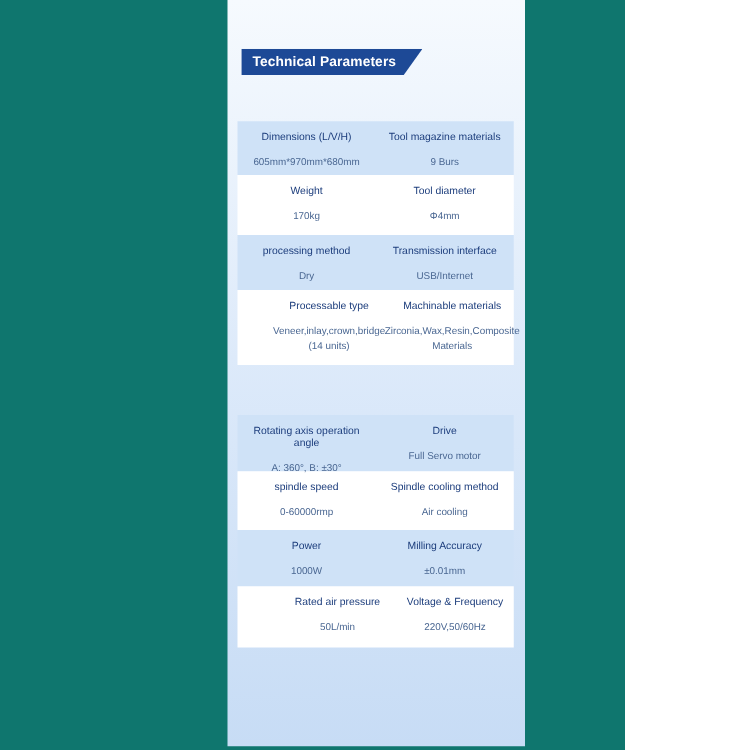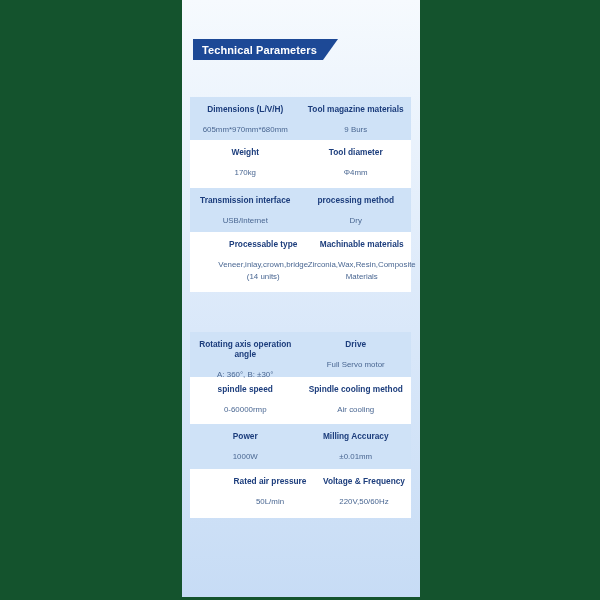--- a/index.html
+++ b/index.html
@@ -4,23 +4,23 @@
 <style>
   html, body {
     margin: 0;
     padding: 0;
     background: #ffffff;
     font-family: "Liberation Sans", sans-serif;
     -webkit-font-smoothing: antialiased;
   }
   .stage {
     position: relative;
-    width: 600px;
+    width: 500px;
     height: 600px;
-    background: #14532d;
+    background: #0f766e;
     overflow: hidden;
   }
   .panel {
     position: absolute;
     left: 182px;
     top: 0;
     width: 238px;
     height: 597px;
     background: linear-gradient(180deg,
       var(--panel-top, #f6fafe) 0%,
@@ -74,21 +74,21 @@
     align-items: center;
     padding: 7px 2px 0 2px;
     gap: 10px;
     box-sizing: border-box;
     text-align: center;
     min-width: 0;
   }
   .spec-label {
     color: var(--label-navy, #1c3d7c);
     font-size: 8.3px;
-    font-weight: 700;
+    font-weight: 400;
     line-height: 10px;
     white-space: pre-line;
   }
   .spec-value {
     color: var(--value-blue, #4a6792);
     font-size: 7.9px;
     font-weight: 400;
     line-height: 12px;
     white-space: pre-line;
   }
@@ -122,26 +122,26 @@
           <div class="spec-value">170kg</div>
         </div>
         <div class="cell">
           <div class="spec-label">Tool diameter</div>
           <div class="spec-value">Φ4mm</div>
         </div>
       </div>
 
       <div class="block">
         <div class="cell">
+          <div class="spec-label">processing method</div>
+          <div class="spec-value">Dry</div>
+        </div>
+        <div class="cell">
           <div class="spec-label">Transmission interface</div>
           <div class="spec-value">USB/Internet</div>
-        </div>
-        <div class="cell">
-          <div class="spec-label">processing method</div>
-          <div class="spec-value">Dry</div>
         </div>
       </div>
 
       <div class="block">
         <div class="cell">
           <div class="spec-label">Processable type</div>
           <div class="spec-value">Veneer,inlay,crown,bridge
 (14 units)</div>
         </div>
         <div class="cell">

